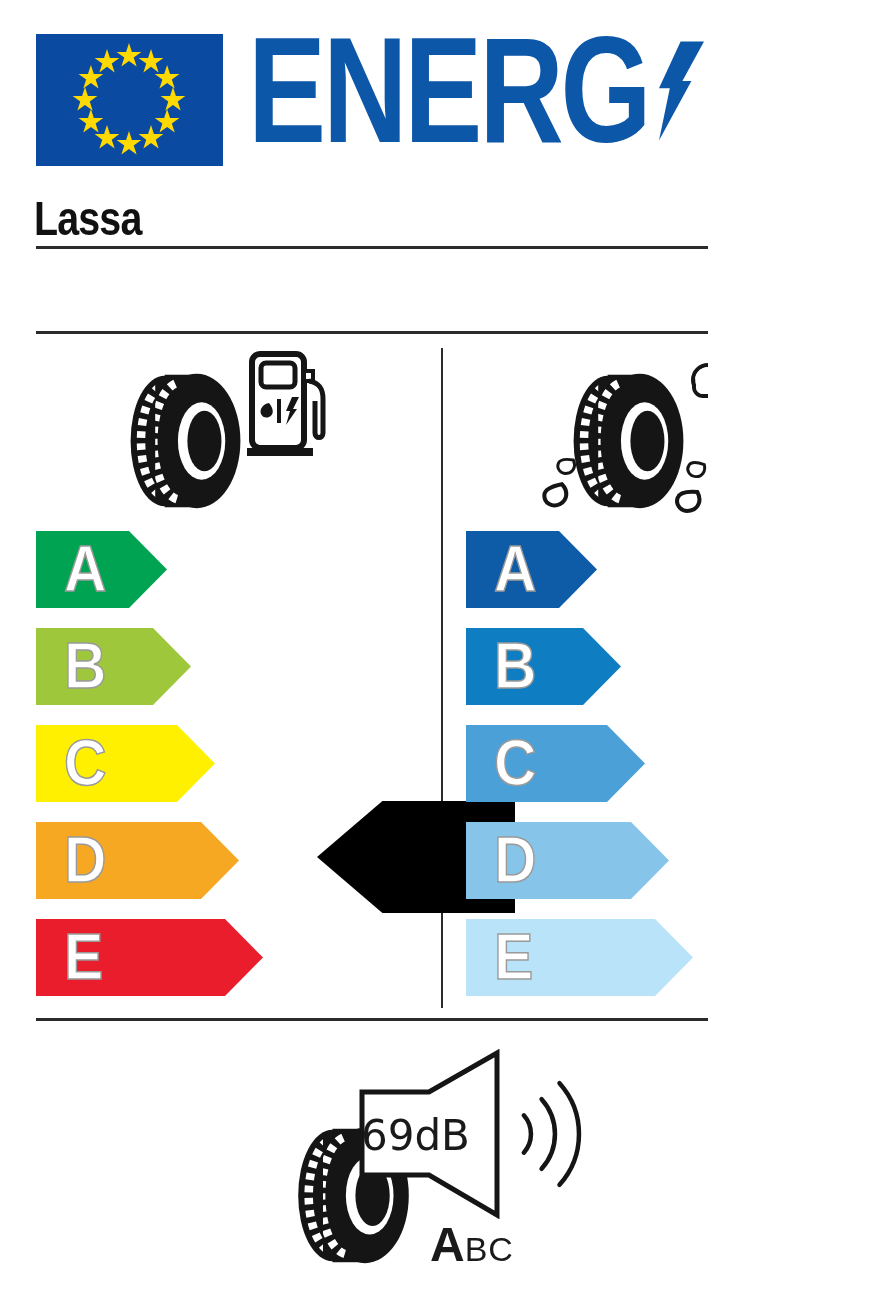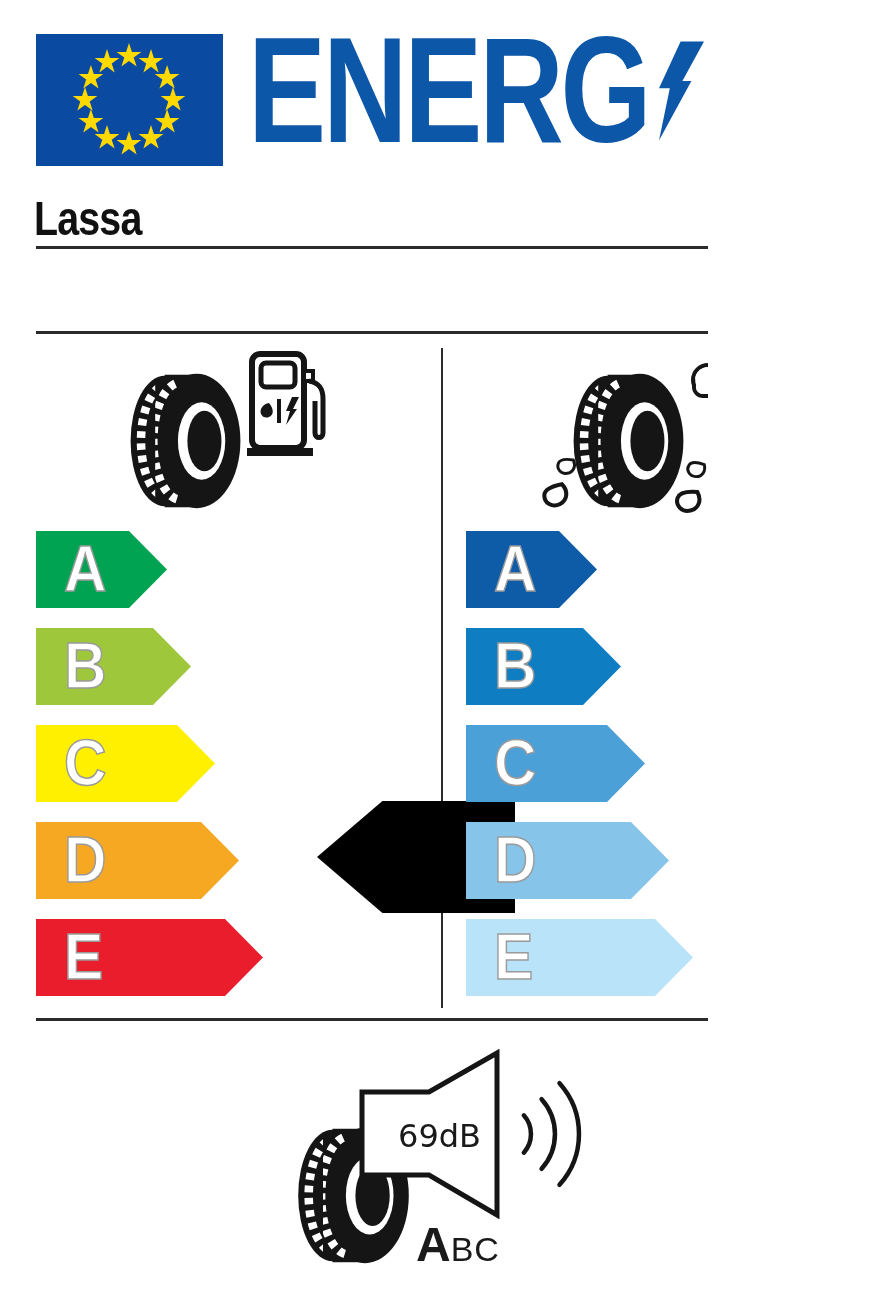--- a/index.html
+++ b/index.html
@@ -44,25 +44,25 @@
     clip-path:polygon(33% 0,100% 0,100% 100%,33% 100%,0 50%);
     padding-left:28%;box-sizing:border-box;
   }
   .indicator .rating{
     font-size:92px;font-weight:bold;color:#fff;line-height:1;
     transform:scaleX(0.92);
   }
   
   .noise-db{
     position:absolute;left:361px;top:1111px;width:120px;height:50px;line-height:50px;
-    text-align:right;font-size:32px;color:#1a1a1a;
+    text-align:left;font-size:42px;color:#1a1a1a;
     font-family:"DejaVu Sans",sans-serif;
   }
   .noise-classes{
-    position:absolute;left:416px;top:1219px;line-height:52px;color:#1a1a1a;white-space:nowrap;
+    position:absolute;left:430px;top:1219px;line-height:52px;color:#1a1a1a;white-space:nowrap;
   }
   .noise-classes .primary{font-size:48px;font-weight:bold;}
   .noise-classes .secondary{font-size:34px;font-weight:normal;letter-spacing:1px;}
 </style>
 </head>
 <body>
 
 <div class="label-root">
 
   <svg width="0" height="0" style="position:absolute">

